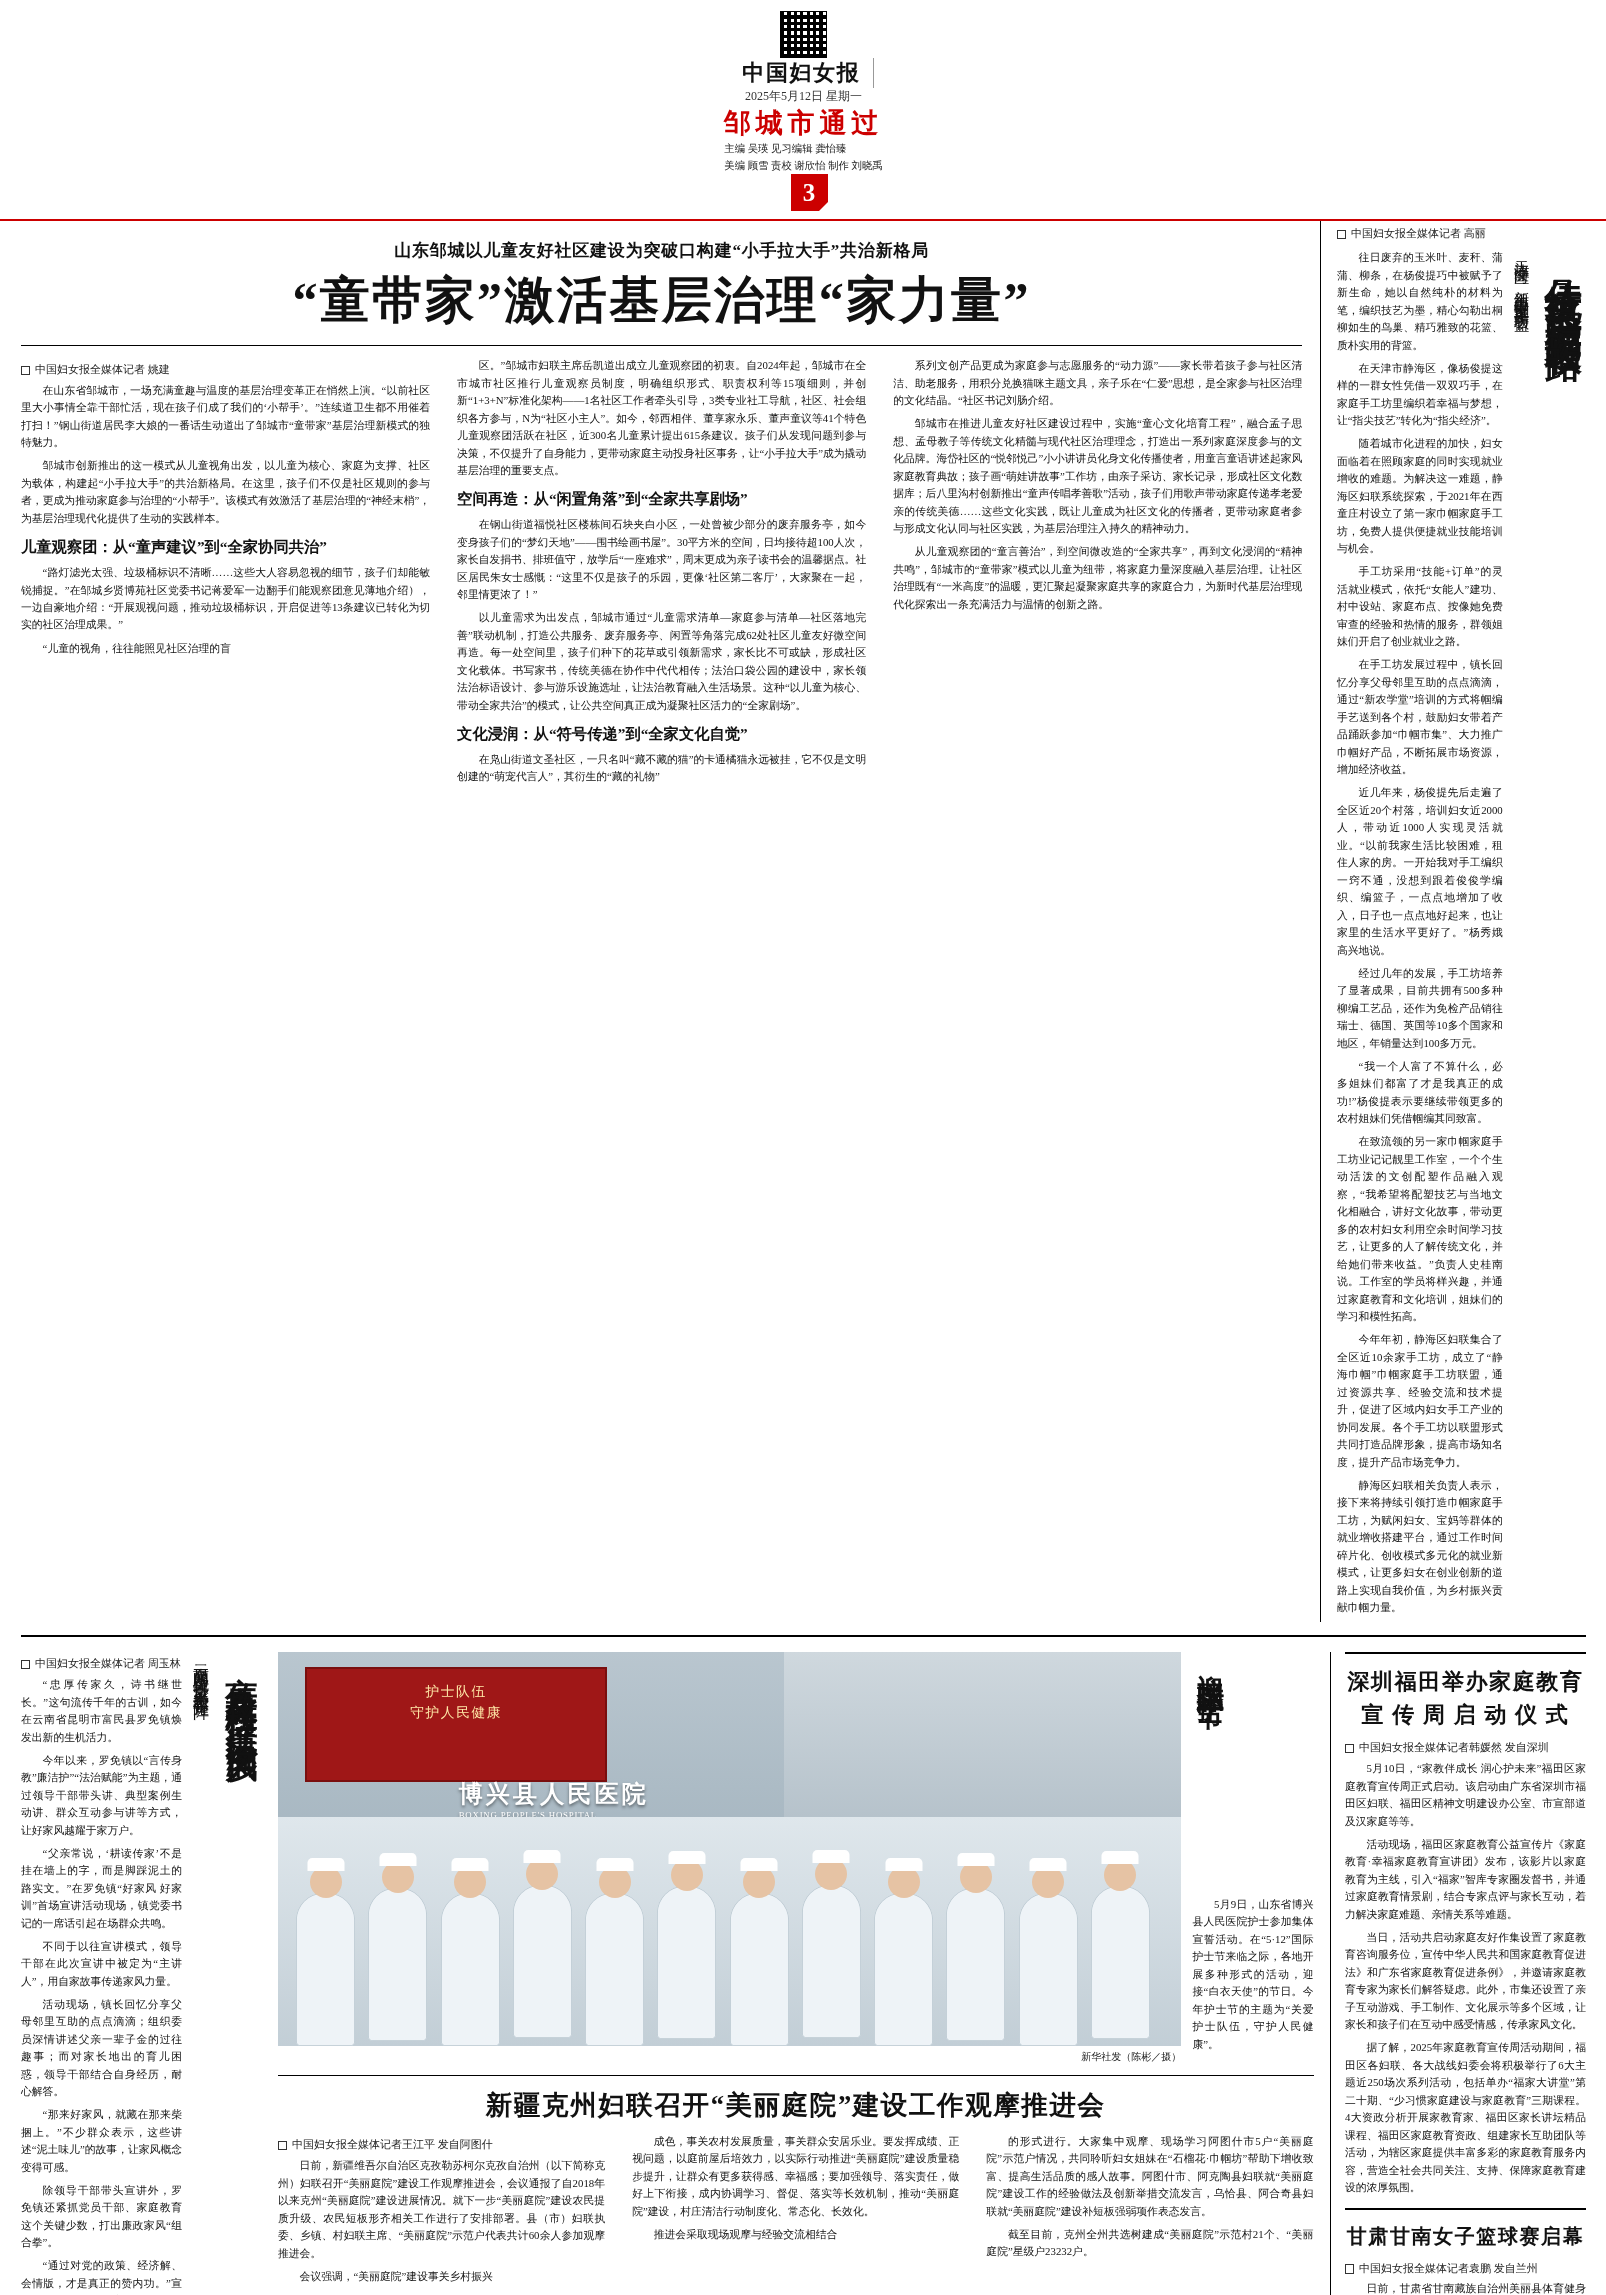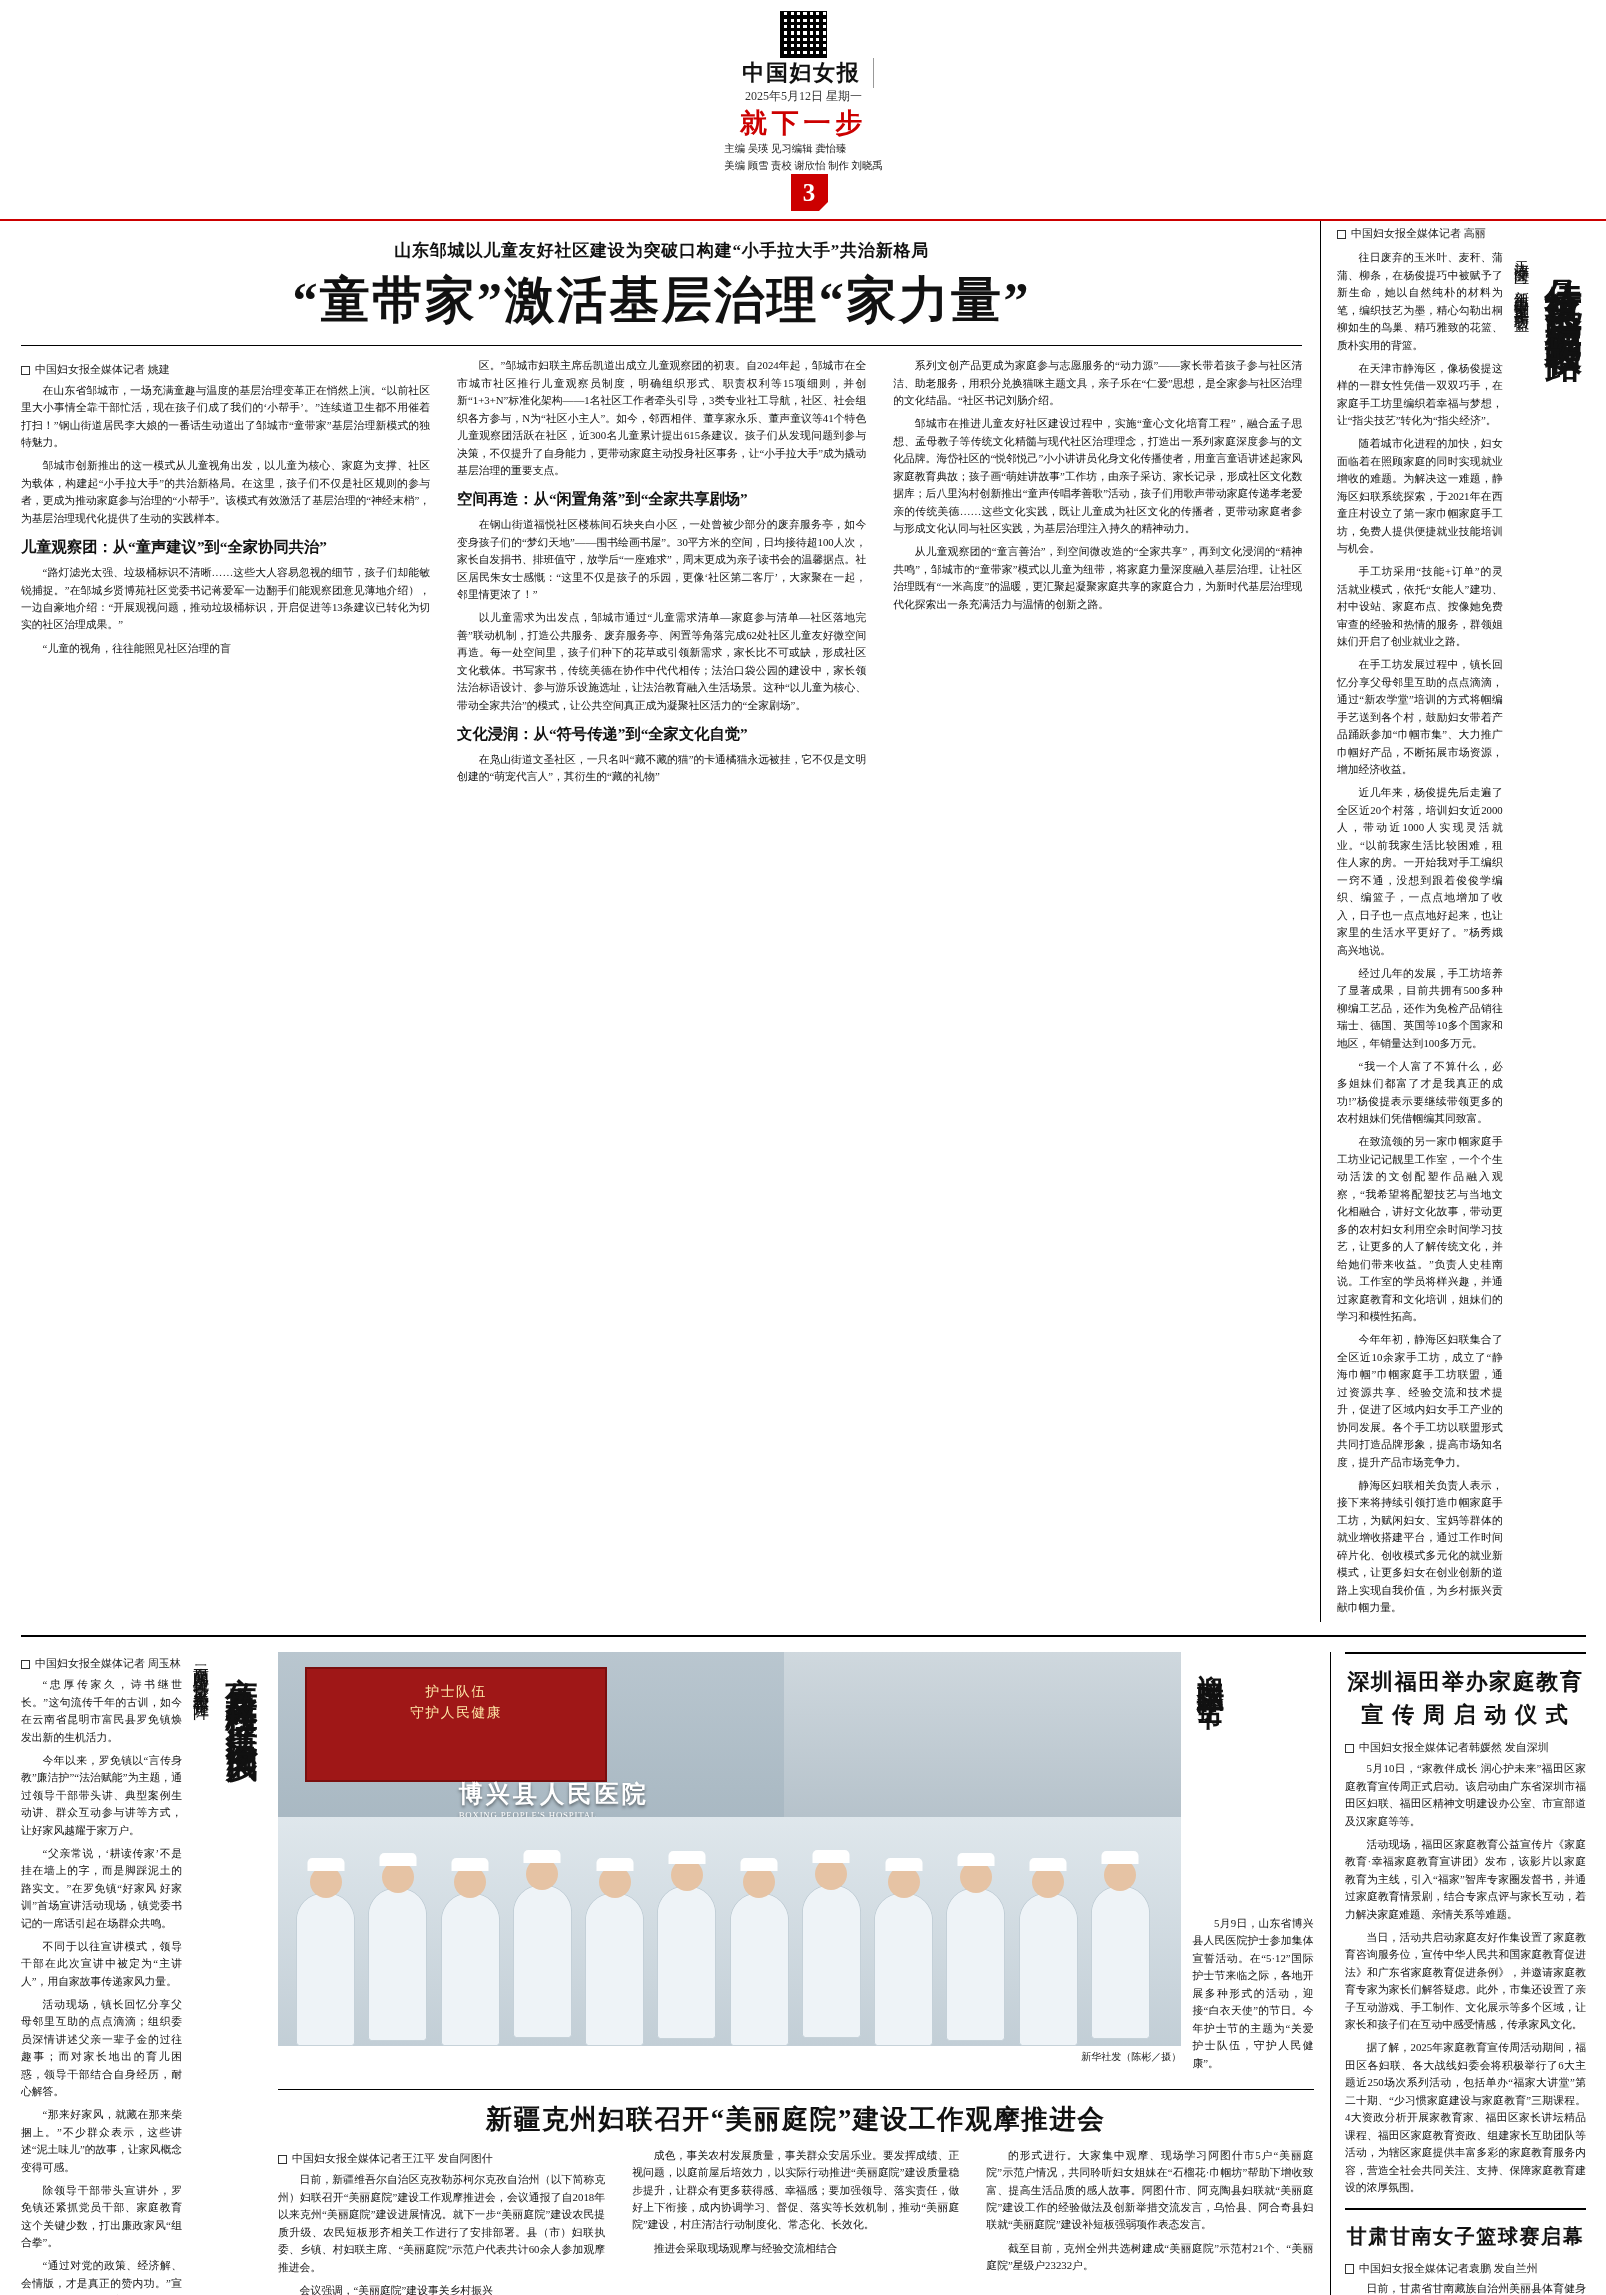--- a/index.html
+++ b/index.html
@@ -70,21 +70,21 @@
 </style>
 </head>
 <body>
 
 <div class="page">
 
   <div class="masthead">
     <div class="qr"></div>
     <div class="paper-name">中国妇女报</div>
     <div class="issue-date">2025年5月12日  星期一</div>
-    <div class="section-title">就下一步</div>
+    <div class="section-title">邹城市通过</div>
     <div class="staff">
       <div>主编 吴瑛   见习编辑 龚怡臻</div>
       <div>美编 顾雪   责校 谢欣怡   制作 刘晓禹</div>
     </div>
     <div class="pagenum">3</div>
   </div>
 
   <div class="topzone">
 
     <div class="topleft">
@@ -188,21 +188,21 @@
               <div class="nurse" style="left:66%;bottom:0;"></div>
               <div class="nurse" style="left:74%;bottom:4.8px;"></div>
               <div class="nurse" style="left:82%;bottom:0;"></div>
               <div class="nurse" style="left:90%;bottom:6.4px;"></div>
             </div>
           </div>
           <div class="photo-credit">新华社发（陈彬／摄）</div>
         </div>
         <div style="flex:0 0 121px;">
           <div class="vbig" style="height:241px;font-size:27px;">迎接国际护士节</div>
-          <p style="margin-top:22px;">5月9日，山东省博兴县人民医院护士参加集体宣誓活动。在“5·12”国际护士节来临之际，各地开展多种形式的活动，迎接“白衣天使”的节日。今年护士节的主题为“关爱护士队伍，守护人民健康”。</p>
+          <p style="margin-top:3px;">5月9日，山东省博兴县人民医院护士参加集体宣誓活动。在“5·12”国际护士节来临之际，各地开展多种形式的活动，迎接“白衣天使”的节日。今年护士节的主题为“关爱护士队伍，守护人民健康”。</p>
         </div>
       </div>
 
       <div class="rule" style="margin-top:11.2px;"></div>
       <div class="headline2">新疆克州妇联召开“美丽庭院”建设工作观摩推进会</div>
       <div class="cols3">
         <div class="col">
           <div class="byline"><span class="sq"></span><span>中国妇女报全媒体记者王江平 发自阿图什</span></div>
           <p>日前，新疆维吾尔自治区克孜勒苏柯尔克孜自治州（以下简称克州）妇联召开“美丽庭院”建设工作观摩推进会，会议通报了自2018年以来克州“美丽庭院”建设进展情况。就下一步“美丽庭院”建设农民提质升级、农民短板形齐相关工作进行了安排部署。县（市）妇联执委、乡镇、村妇联主席、“美丽庭院”示范户代表共计60余人参加观摩推进会。</p>
           <p>会议强调，“美丽庭院”建设事关乡村振兴</p>

